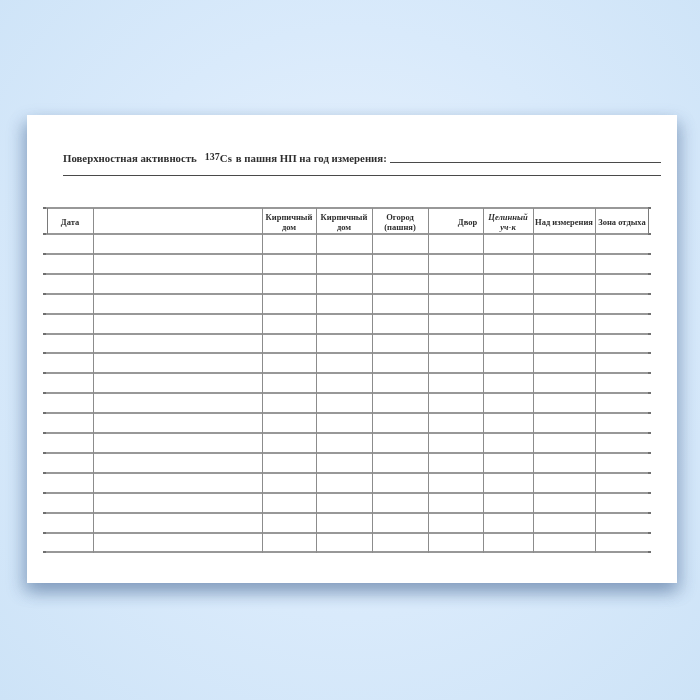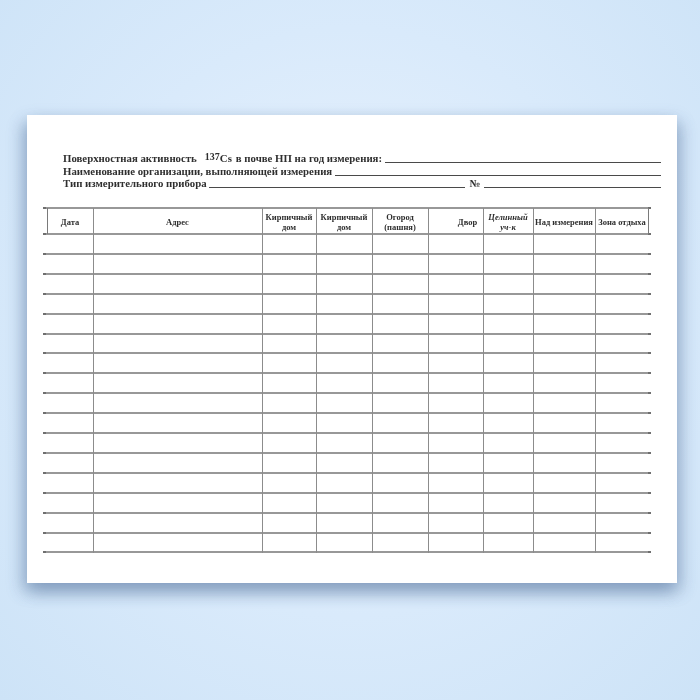--- a/index.html
+++ b/index.html
@@ -40,38 +40,30 @@
   .brow{position:absolute;left:0;width:602px;}
 </style>
 </head>
 <body style="--bg-center: #eaf3fd; --bg-mid: #d9eafb; --bg-edge: #cde3f7; --paper: #ffffff; --grid: #8c8c8c; --ink: #2f2f2f;">
 
 <div class="paper">
   <div class="form-head">
     <div class="form-line">
       <span class="fl-label">Поверхностная активность</span>
       <span class="iso"><sup>137</sup><span>Cs</span></span>
-      <span class="fl-label">в почве НП на год измерения:</span>
+      <span class="fl-label">в пашня НП на год измерения:</span>
       <span class="fill m3"></span>
     </div>
     <div class="form-line">
-      <span class="fl-label">Наименование организации, выполняющей измерения </span>
-      <span class="fill"></span>
-    </div>
-    <div class="form-line">
-      <span class="fl-label">Тип измерительного прибора </span>
-      <span class="fill g145"></span>
-      <span class="fl-label gap4">№</span>
       <span class="fill"></span>
     </div>
   </div>
 
   <div class="tbl" id="meas-table">
       <div class="hcell" style="left: 0px; width: 46px;">Дата</div>
-      <div class="hcell" style="left: 46px; width: 169px;">Адрес</div>
       <div class="hcell" style="left: 215px; width: 54px;">Кирпичный дом</div>
       <div class="hcell" style="left: 269px; width: 56px;">Кирпичный дом</div>
       <div class="hcell" style="left: 325px; width: 56px;">Огород (пашня)</div>
       <div class="hcell" style="left: 393px; width: 55px;">Двор</div>
       <div class="hcell" style="left: 436px; width: 50px; font-style: italic;">Целинный уч-к</div>
       <div class="hcell" style="left: 486px; width: 62px;">Над измерения</div>
       <div class="hcell" style="left: 548px; width: 54px;">Зона отдыха</div>
       <div class="brow" style="top: 26px; height: 19.9px;"></div>
       <div class="brow" style="top: 45.9px; height: 19.9px;"></div>
       <div class="brow" style="top: 65.8px; height: 19.9px;"></div>

